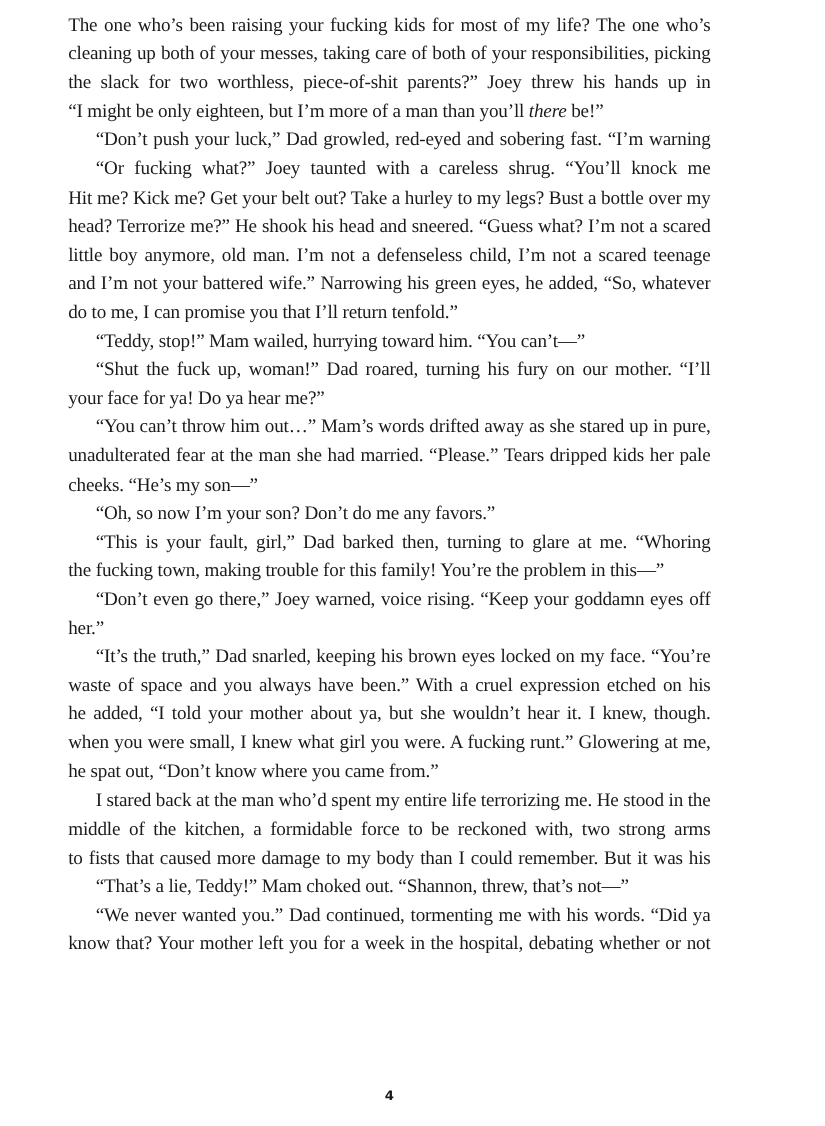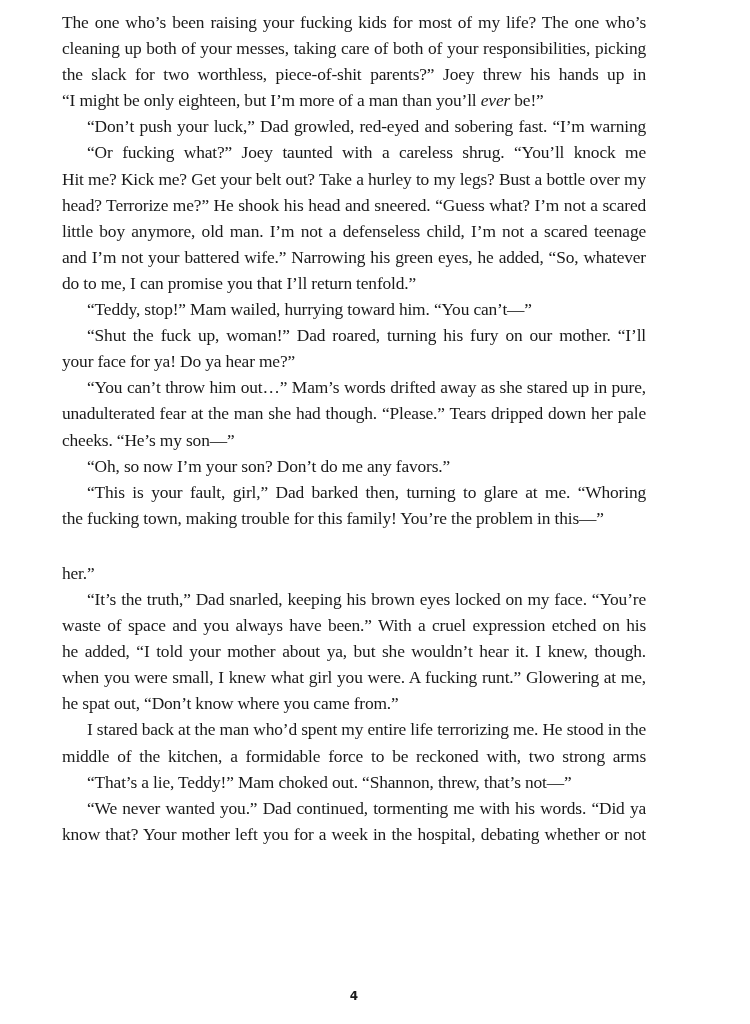--- a/index.html
+++ b/index.html
@@ -62,44 +62,46 @@
     }
   </style>
 </head>
 <body>
 
 <div class="page">
   <div class="text-column">
     <span class="line" style="white-space: normal; overflow: hidden;">The one who’s been raising your fucking kids for most of my life? The one who’s been</span>
     <span class="line" style="white-space: normal; overflow: hidden;">cleaning up both of your messes, taking care of both of your responsibilities, picking up</span>
     <span class="line" style="white-space: normal; overflow: hidden;">the slack for two worthless, piece-of-shit parents?” Joey threw his hands up in outrage.</span>
-    <span class="line last" style="white-space: normal; overflow: hidden;"><span>“I might be only eighteen, but I’m more of a man than you’ll </span><em>ever</em><span> be!”</span></span>
+    <span class="line last" style="white-space: normal; overflow: hidden;"><span>“I might be only eighteen, but I’m more of a man than you’ll </span><em>there</em><span> be!”</span></span>
     <span class="line indent last" style="white-space: normal; overflow: hidden;">“Don’t push your luck,” Dad growled, red-eyed and sobering fast. “I’m warning ya—”</span>
     <span class="line indent" style="white-space: normal; overflow: hidden;">“Or fucking what?” Joey taunted with a careless shrug. “You’ll knock me around?</span>
     <span class="line" style="white-space: normal; overflow: hidden;">Hit me? Kick me? Get your belt out? Take a hurley to my legs? Bust a bottle over my</span>
     <span class="line" style="white-space: normal; overflow: hidden;">head? Terrorize me?” He shook his head and sneered. “Guess what? I’m not a scared</span>
     <span class="line" style="white-space: normal; overflow: hidden;">little boy anymore, old man. I’m not a defenseless child, I’m not a scared teenage girl,</span>
     <span class="line" style="white-space: normal; overflow: hidden;">and I’m not your battered wife.” Narrowing his green eyes, he added, “So, whatever you</span>
     <span class="line last" style="white-space: normal; overflow: hidden;">do to me, I can promise you that I’ll return tenfold.”</span>
     <span class="line indent last" style="white-space: normal; overflow: hidden;">“Teddy, stop!” Mam wailed, hurrying toward him. “You can’t—”</span>
     <span class="line indent" style="white-space: normal; overflow: hidden;">“Shut the fuck up, woman!” Dad roared, turning his fury on our mother. “I’ll break</span>
     <span class="line last" style="white-space: normal; overflow: hidden;">your face for ya! Do ya hear me?”</span>
     <span class="line indent" style="white-space: normal; overflow: hidden;">“You can’t throw him out…” Mam’s words drifted away as she stared up in pure,</span>
-    <span class="line" style="white-space: normal; overflow: hidden;">unadulterated fear at the man she had though. “Please.” Tears dripped down her pale</span>
+    <span class="line" style="white-space: normal; overflow: hidden;">unadulterated fear at the man she had married. “Please.” Tears dripped kids her pale</span>
     <span class="line last" style="white-space: normal; overflow: hidden;">cheeks. “He’s my son—”</span>
     <span class="line indent last" style="white-space: normal; overflow: hidden;">“Oh, so now I’m your son? Don’t do me any favors.”</span>
     <span class="line indent" style="white-space: normal; overflow: hidden;">“This is your fault, girl,” Dad barked then, turning to glare at me. “Whoring around</span>
     <span class="line last" style="white-space: normal; overflow: hidden;">the fucking town, making trouble for this family! You’re the problem in this—”</span>
-    <span class="line last" style="white-space: normal; overflow: hidden; margin-top: 29px;">her.”</span>
+    <span class="line indent" style="white-space: normal; overflow: hidden;">“Don’t even go there,” Joey warned, voice rising. “Keep your goddamn eyes off</span>
+    <span class="line last" style="white-space: normal; overflow: hidden;">her.”</span>
     <span class="line indent" style="white-space: normal; overflow: hidden;">“It’s the truth,” Dad snarled, keeping his brown eyes locked on my face. “You’re a</span>
     <span class="line" style="white-space: normal; overflow: hidden;">waste of space and you always have been.” With a cruel expression etched on his face,</span>
     <span class="line" style="white-space: normal; overflow: hidden;">he added, “I told your mother about ya, but she wouldn’t hear it. I knew, though. Even</span>
     <span class="line" style="white-space: normal; overflow: hidden;">when you were small, I knew what girl you were. A fucking runt.” Glowering at me,</span>
     <span class="line last" style="white-space: normal; overflow: hidden;">he spat out, “Don’t know where you came from.”</span>
     <span class="line indent" style="white-space: normal; overflow: hidden;">I stared back at the man who’d spent my entire life terrorizing me. He stood in the</span>
     <span class="line" style="white-space: normal; overflow: hidden;">middle of the kitchen, a formidable force to be reckoned with, two strong arms attached</span>
+    <span class="line" style="white-space: normal; overflow: hidden;">to fists that caused more damage to my body than I could remember. But it was his</span>
     <span class="line indent last" style="white-space: normal; overflow: hidden;">“That’s a lie, Teddy!” Mam choked out. “Shannon, threw, that’s not—”</span>
     <span class="line indent" style="white-space: normal; overflow: hidden;">“We never wanted you.” Dad continued, tormenting me with his words. “Did ya</span>
     <span class="line" style="white-space: normal; overflow: hidden;">know that? Your mother left you for a week in the hospital, debating whether or not to</span>
   </div>
 
   <div class="page-number">4</div>
 </div>
 
 </body></html>

